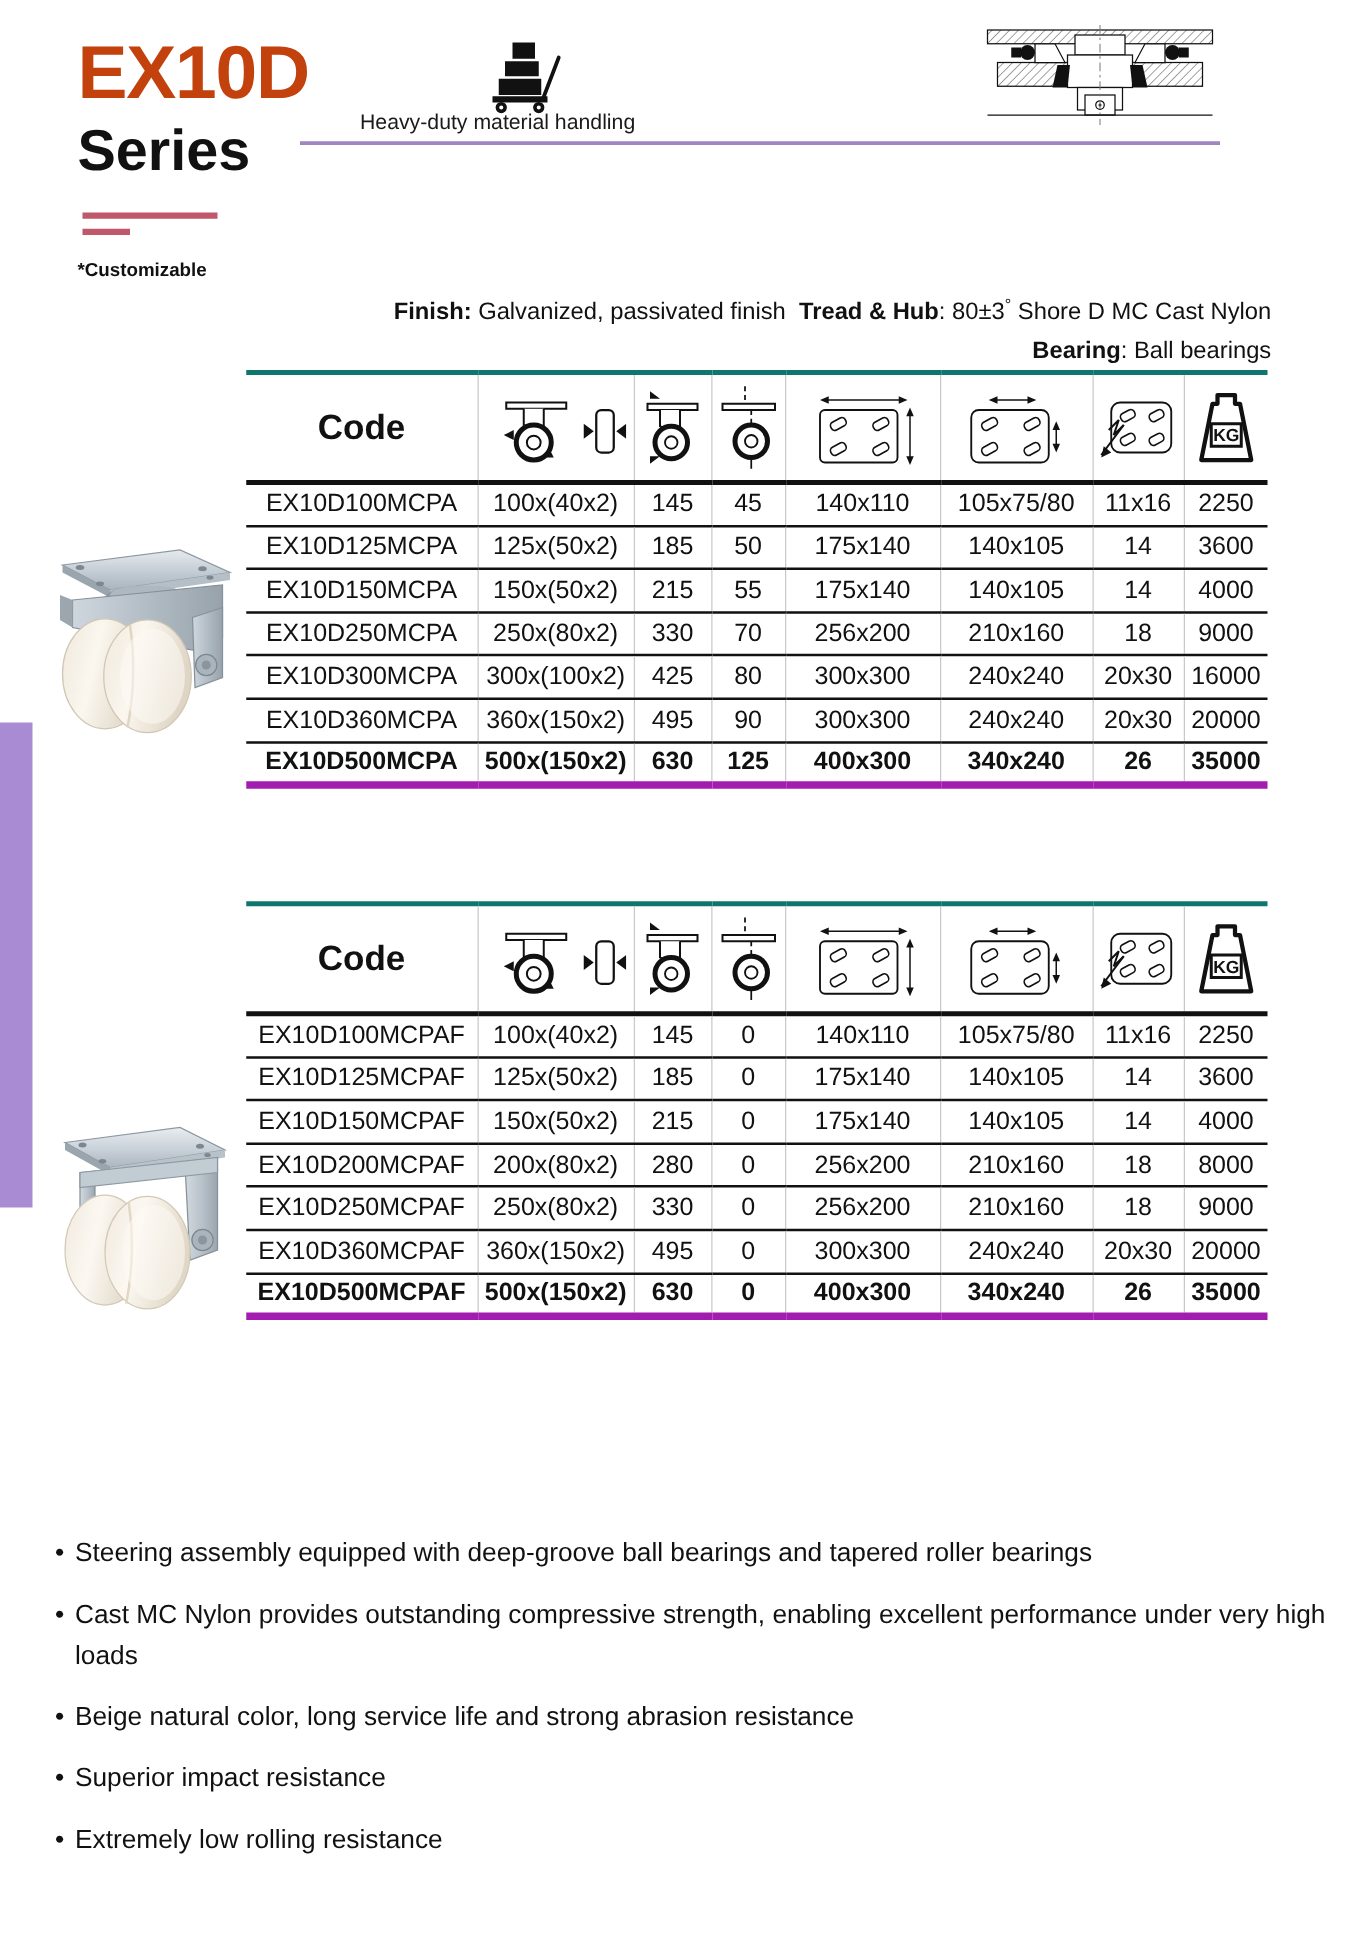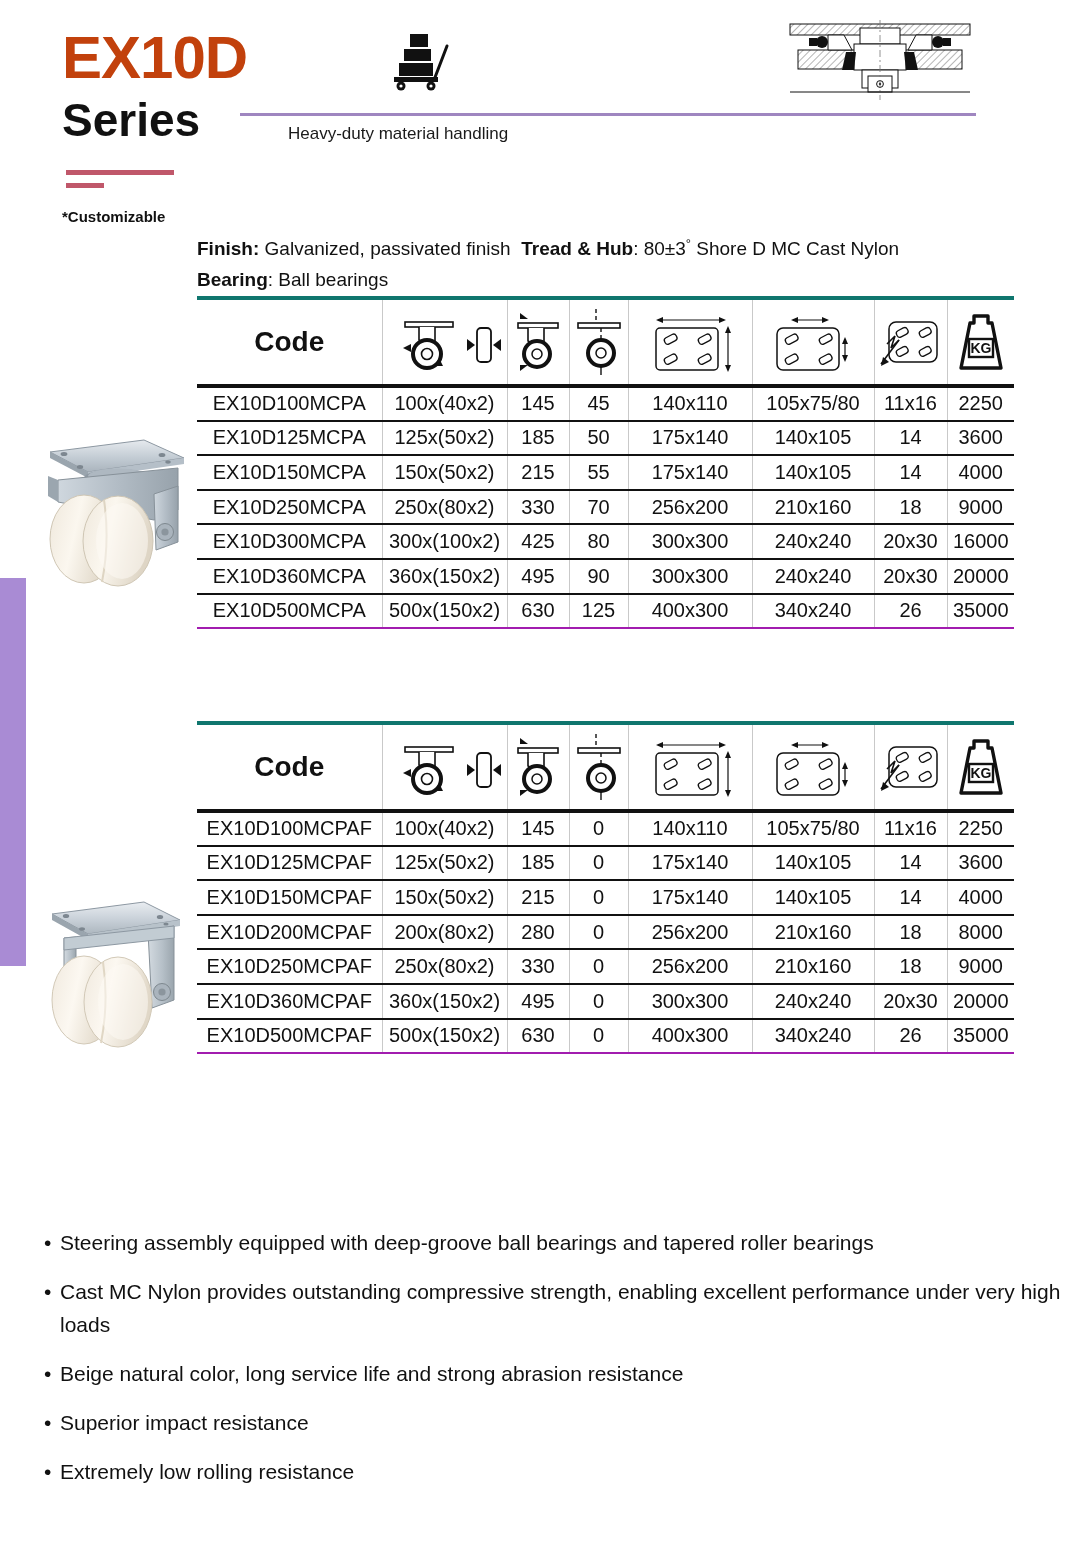--- a/index.html
+++ b/index.html
@@ -44,21 +44,20 @@
   }
   .rule-short {
     position: absolute; left: 66px; top: 183px;
     width: 38px; height: 5px; background: #c0576a;
   }
 
   .tagline {
     position: absolute; left: 288px; top: 88px;
     font-size: 17px; color: #1a1a1a;
     white-space: nowrap;
-    margin-top: 36px;
   }
   .purple-rule {
     position: absolute; left: 240px; top: 113px;
     width: 736px; height: 3px; background: #9f86c0;
   }
 
   .cart-icon { position: absolute; left: 388px; top: 30px; width: 72px; height: 62px; }
   .section-drawing {
     position: absolute; left: 782px; top: 14px;
     width: 196px; height: 90px;
@@ -66,21 +65,21 @@
   }
 
   
   .customizable {
     position: absolute; left: 62px; top: 208px;
     font-size: 15px; font-weight: bold; color: #111;
   }
 
   
   .specs { position: absolute; left: 197px; top: 228px; width: 820px; }
-  .spec-line { font-size: 19px; line-height: 31px; color: #111; white-space: nowrap; }
+  .spec-line { font-size: 19px; line-height: 31px; color: #111; white-space: nowrap; text-align: right; }
   .spec-line b { font-weight: bold; }
   .sup-deg { font-size: 13px; vertical-align: super; }
 
   
   .tbl-wrap { position: absolute; left: 197px; width: 817px; }
   .tbl-wrap.one { top: 296px; }
   .tbl-wrap.two { top: 721px; }
 
   table.spec-table {
     width: 817px;
@@ -98,21 +97,21 @@
     vertical-align: middle;
     font-size: 20px;
     color: #111;
     padding: 0;
     overflow: hidden;
   }
   table.spec-table tr.head-row td {
     border-top: 4px solid #0f766e;
     border-bottom: 4px solid #111;
   }
-  table.spec-table tr:last-child td { border-bottom: 2px solid #a21caf; }
+  table.spec-table tr:last-child td { border-bottom: 6px solid #a21caf; font-weight: bold; }
   table.spec-table td.edge-l { border-left: none; }
   table.spec-table td.edge-r { border-right: none; }
 
   .code-head { font-size: 28px; font-weight: bold; }
   .code-cell { font-size: 20px; }
 
   
   col.c-code { width: 185px; }
   col.c-wheel { width: 125px; }
   col.c-height { width: 62px; }

